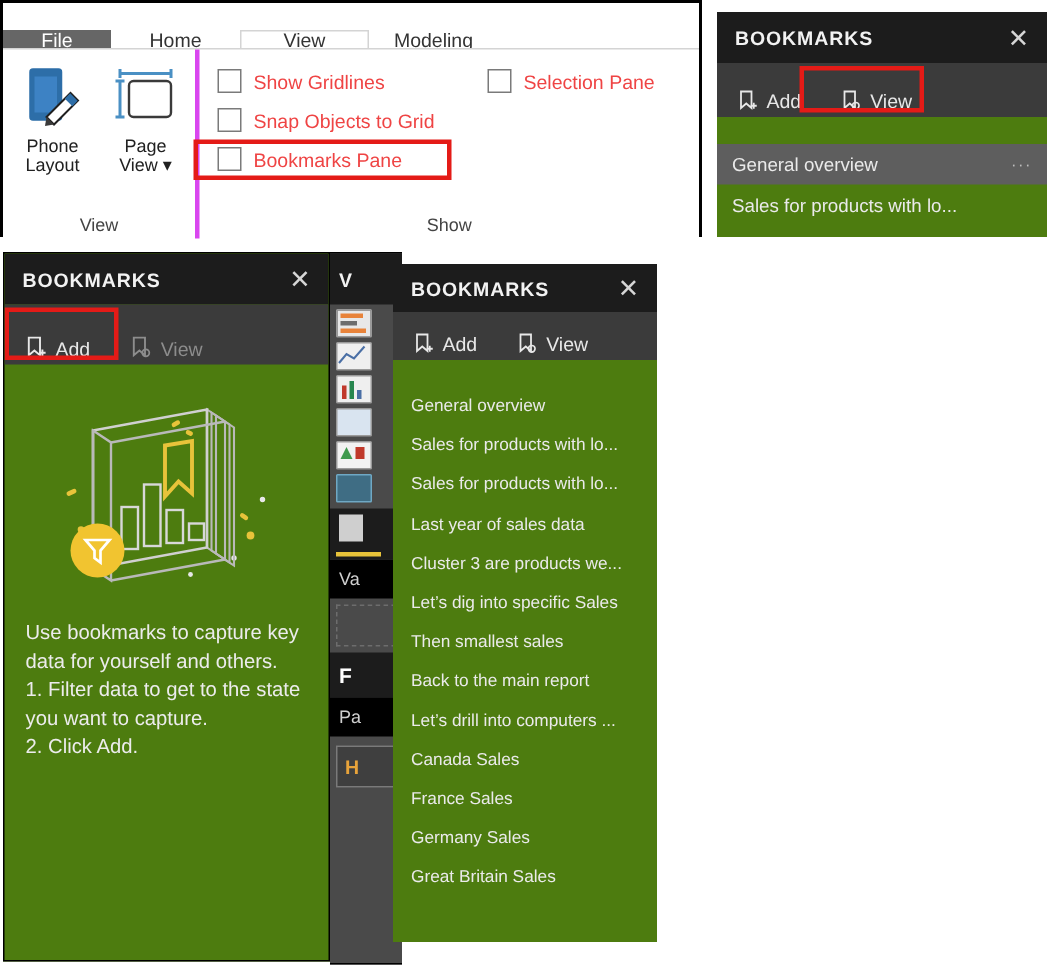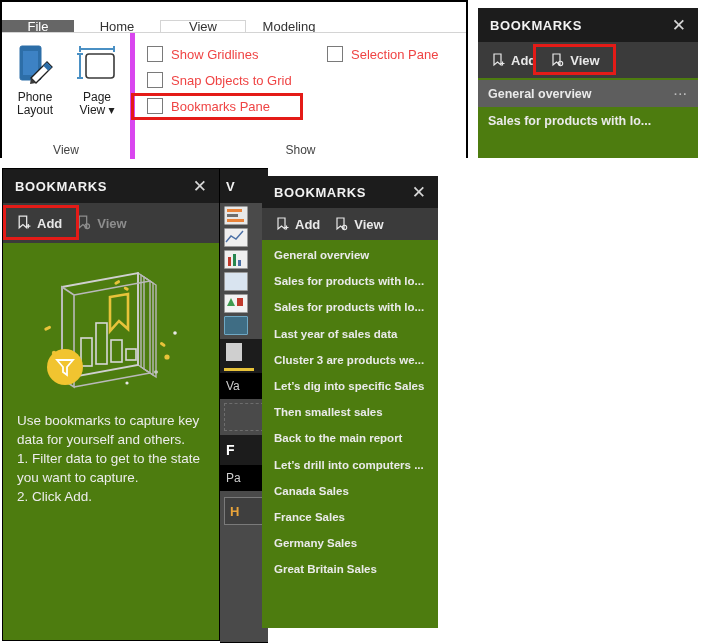--- a/index.html
+++ b/index.html
@@ -13,21 +13,21 @@
   .rtab{display:flex;align-items:center;justify-content:center;
         font-size:13px;color:#333;padding:0 2px;box-sizing:border-box;margin-top:18px;}
   .rtab.file{background:#666666;color:#ffffff;width:72px;font-weight:400;}
   .rtab.plain{width:86px;}
   .rtab.active{border-left:1px solid #d4d4d4;border-right:1px solid #d4d4d4;
                border-top:1px solid #d4d4d4;background:#ffffff;
                border-bottom:1px solid #ffffff;margin-bottom:-1px;}
   #ribbon-body{position:relative;height:126px;border-top:1px solid #d4d4d4;
                background:#ffffff;display:flex;}
 
-  #grp-view{width:128px;position:relative;border-right:5px solid #d946ef;
+  #grp-view{width:128px;position:relative;border-right:3px solid #d946ef;
             display:flex;flex-direction:column;align-items:center;}
   .bigbtns{display:flex;gap:4px;padding-top:6px;}
   .bigbtn{width:58px;display:flex;flex-direction:column;align-items:center;
           cursor:default;}
   .bigbtn .glyph{height:52px;display:flex;align-items:center;justify-content:center;}
   .bigbtn .cap{font-size:12px;color:#212121;line-height:13px;text-align:center;}
   .grp-label{position:absolute;bottom:2px;width:100%;text-align:center;
              font-size:12px;color:#444;}
 
   #grp-show{flex:1;position:relative;padding:8px 0 0 12px;box-sizing:border-box;}
@@ -38,26 +38,26 @@
   #chk-selection{position:absolute;left:192px;top:8px;display:flex;align-items:center;height:26px;}
   .redbox{position:absolute;border:3px solid #e41b17;box-sizing:border-box;}
 
   
   .bm-panel{position:absolute;background:#4d7c0f;box-sizing:border-box;
             display:flex;flex-direction:column;overflow:hidden;}
   .bm-head{height:34px;background:#1c1c1c;display:flex;align-items:center;
            justify-content:space-between;padding:0 12px;flex:none;}
   .bm-title{font-size:13px;font-weight:bold;color:#f2f2f2;letter-spacing:.6px;}
   .bm-close{font-size:17px;color:#d6d6d6;line-height:1;cursor:default;}
-  .bm-toolbar{height:36px;background:#3b3b3b;display:flex;align-items:center;
-              gap:0;padding:0 6px;flex:none;position:relative;font-weight:bold;}
+  .bm-toolbar{height:36px;background:#3b3b3b;display:flex;align-items:flex-end;
+              gap:12px;padding:0 6px;flex:none;position:relative;}
   .tbtn{display:flex;align-items:center;gap:5px;padding:3px 7px;
         font-size:13px;color:#e8e8e8;cursor:default;}
   .tbtn.dim{color:#8d8d8d;}
-  .bm-list{flex:1;overflow:hidden;padding-top:2px;font-weight:bold;}
+  .bm-list{flex:1;overflow:hidden;padding-top:18px;}
   .bm-item{height:24px;display:flex;align-items:center;justify-content:space-between;
            padding:0 10px;font-size:11.5px;color:#eaeaea;white-space:nowrap;
            overflow:hidden;cursor:default;}
   .bm-item.sel{background:#5e5e5e;}
   .bm-item .dots{color:#bdbdbd;font-size:11px;letter-spacing:1px;}
 
   
   #panel-tr{left:478px;top:8px;width:220px;height:150px;}
   #panel-tr .bm-item{height:27px;font-size:12.5px;}
 

